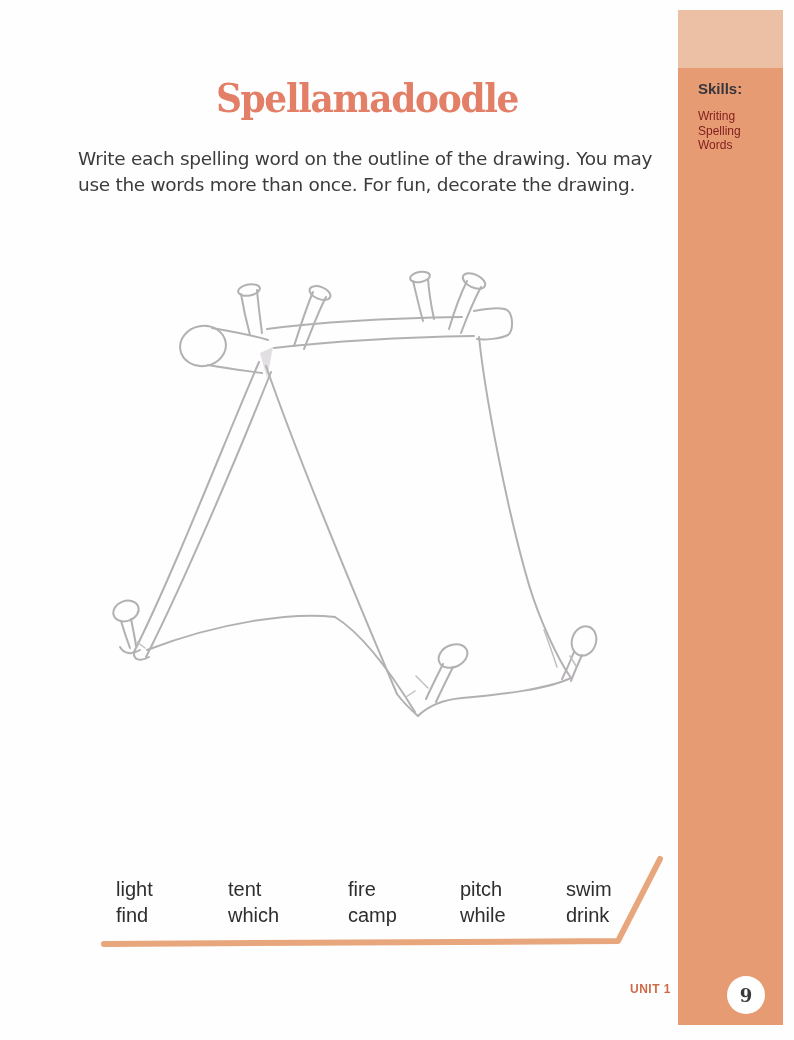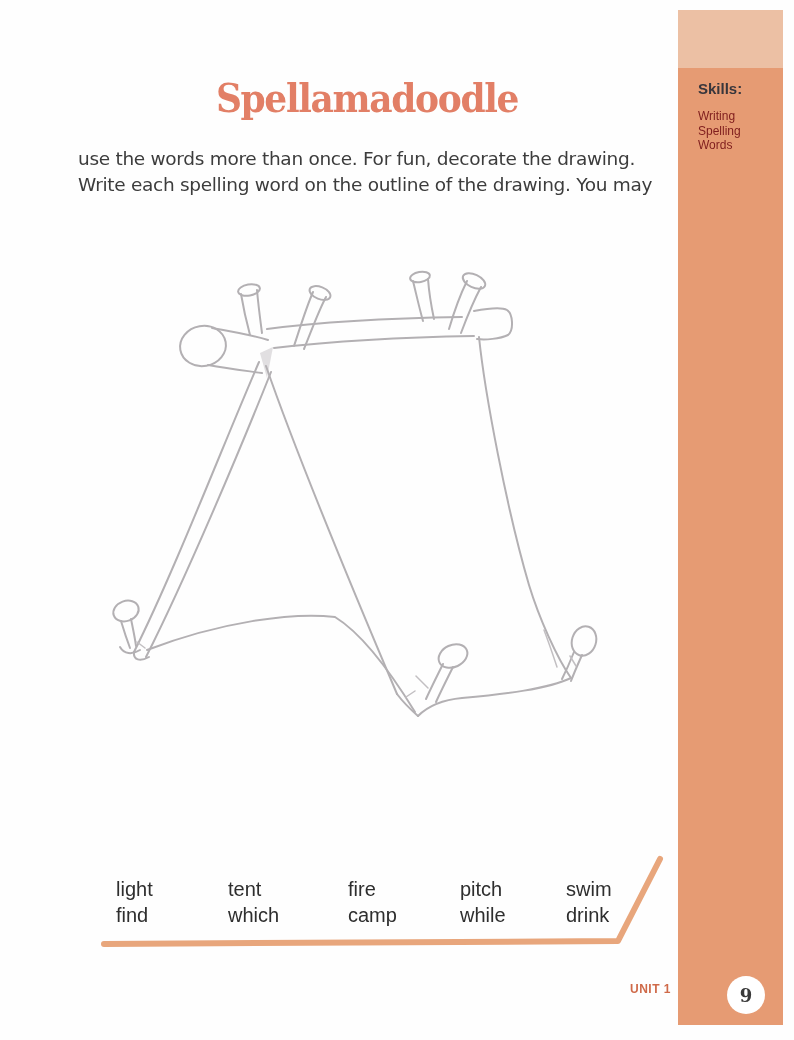--- a/index.html
+++ b/index.html
@@ -55,22 +55,22 @@
       <h2 class="skills-heading">Skills:</h2>
       <div class="skill-line">Writing</div>
       <div class="skill-line">Spelling</div>
       <div class="skill-line">Words</div>
     </div>
   </aside>
 
   <h1 class="title">Spellamadoodle</h1>
 
   <div class="instructions">
+    <div class="instr-line">Write each spelling word on the outline of the drawing. You may</div>
     <div class="instr-line">use the words more than once. For fun, decorate the drawing.</div>
-    <div class="instr-line">Write each spelling word on the outline of the drawing. You may</div>
   </div>
 
   <svg class="tent" viewBox="0 0 540 480" aria-hidden="true">
 
     <ellipse cx="103" cy="96" rx="23" ry="20" transform="rotate(-10 103 96)"></ellipse>
     <path d="M 112,78 C 135,82 155,86 168,90"></path>
     <path d="M 108,115 C 130,119 148,121 162,123"></path>
 
     <path d="M 150,85 C 146,70 143,56 141,44"></path>
     <path d="M 162,83 C 160,68 158,52 157,40"></path>

